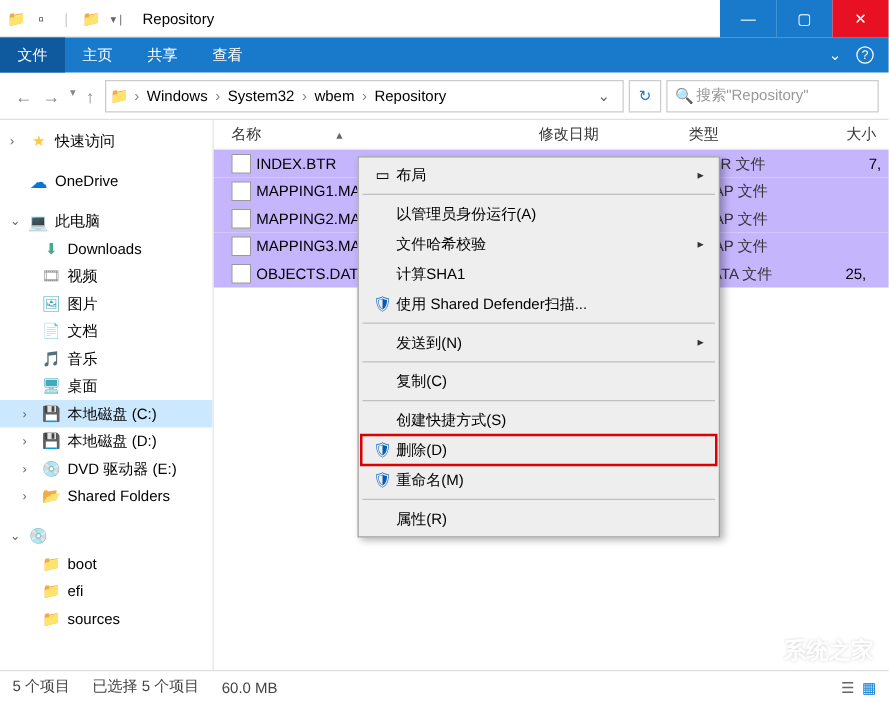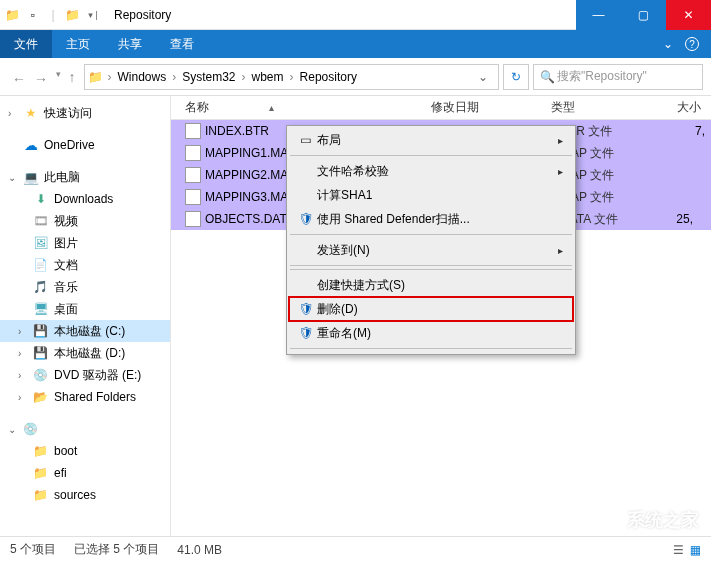--- a/index.html
+++ b/index.html
@@ -269,57 +269,69 @@
 
 <div class="context-menu">
   <div class="menu-item">
       <span class="mico">▭</span>
       <span>布局</span>
       <span class="marrow">▸</span>
     </div>
   <div class="menu-sep"></div>
   <div class="menu-item">
       <span class="mico"></span>
+      <span>以管理员身份运行(A)</span>
+    </div>
+  <div class="menu-item">
+      <span class="mico"></span>
       <span>文件哈希校验</span>
       <span class="marrow">▸</span>
     </div>
   <div class="menu-item">
       <span class="mico"></span>
       <span>计算SHA1</span>
     </div>
   <div class="menu-item">
       <span class="mico shield">🛡</span>
       <span>使用 Shared Defender扫描...</span>
     </div>
   <div class="menu-sep"></div>
   <div class="menu-item">
       <span class="mico"></span>
       <span>发送到(N)</span>
       <span class="marrow">▸</span>
     </div>
   <div class="menu-sep"></div>
+  <div class="menu-item">
+      <span class="mico"></span>
+      <span>复制(C)</span>
+    </div>
   <div class="menu-sep"></div>
   <div class="menu-item">
       <span class="mico"></span>
       <span>创建快捷方式(S)</span>
     </div>
   <div class="menu-item highlight">
       <span class="mico shield">🛡</span>
       <span>删除(D)</span>
     </div>
   <div class="menu-item">
       <span class="mico shield">🛡</span>
       <span>重命名(M)</span>
     </div>
   <div class="menu-sep"></div>
+  <div class="menu-item">
+      <span class="mico"></span>
+      <span>属性(R)</span>
+    </div>
 </div>
 
 <div class="statusbar">
   <span>5 个项目</span>
   <span>已选择 5 个项目</span>
-  <span>41.0 MB</span>
+  <span>60.0 MB</span>
   <div class="views">
     <span>☰</span>
     <span class="active">▦</span>
   </div>
 </div>
 
 <div class="watermark">系统之家</div>
 
 </body></html>

